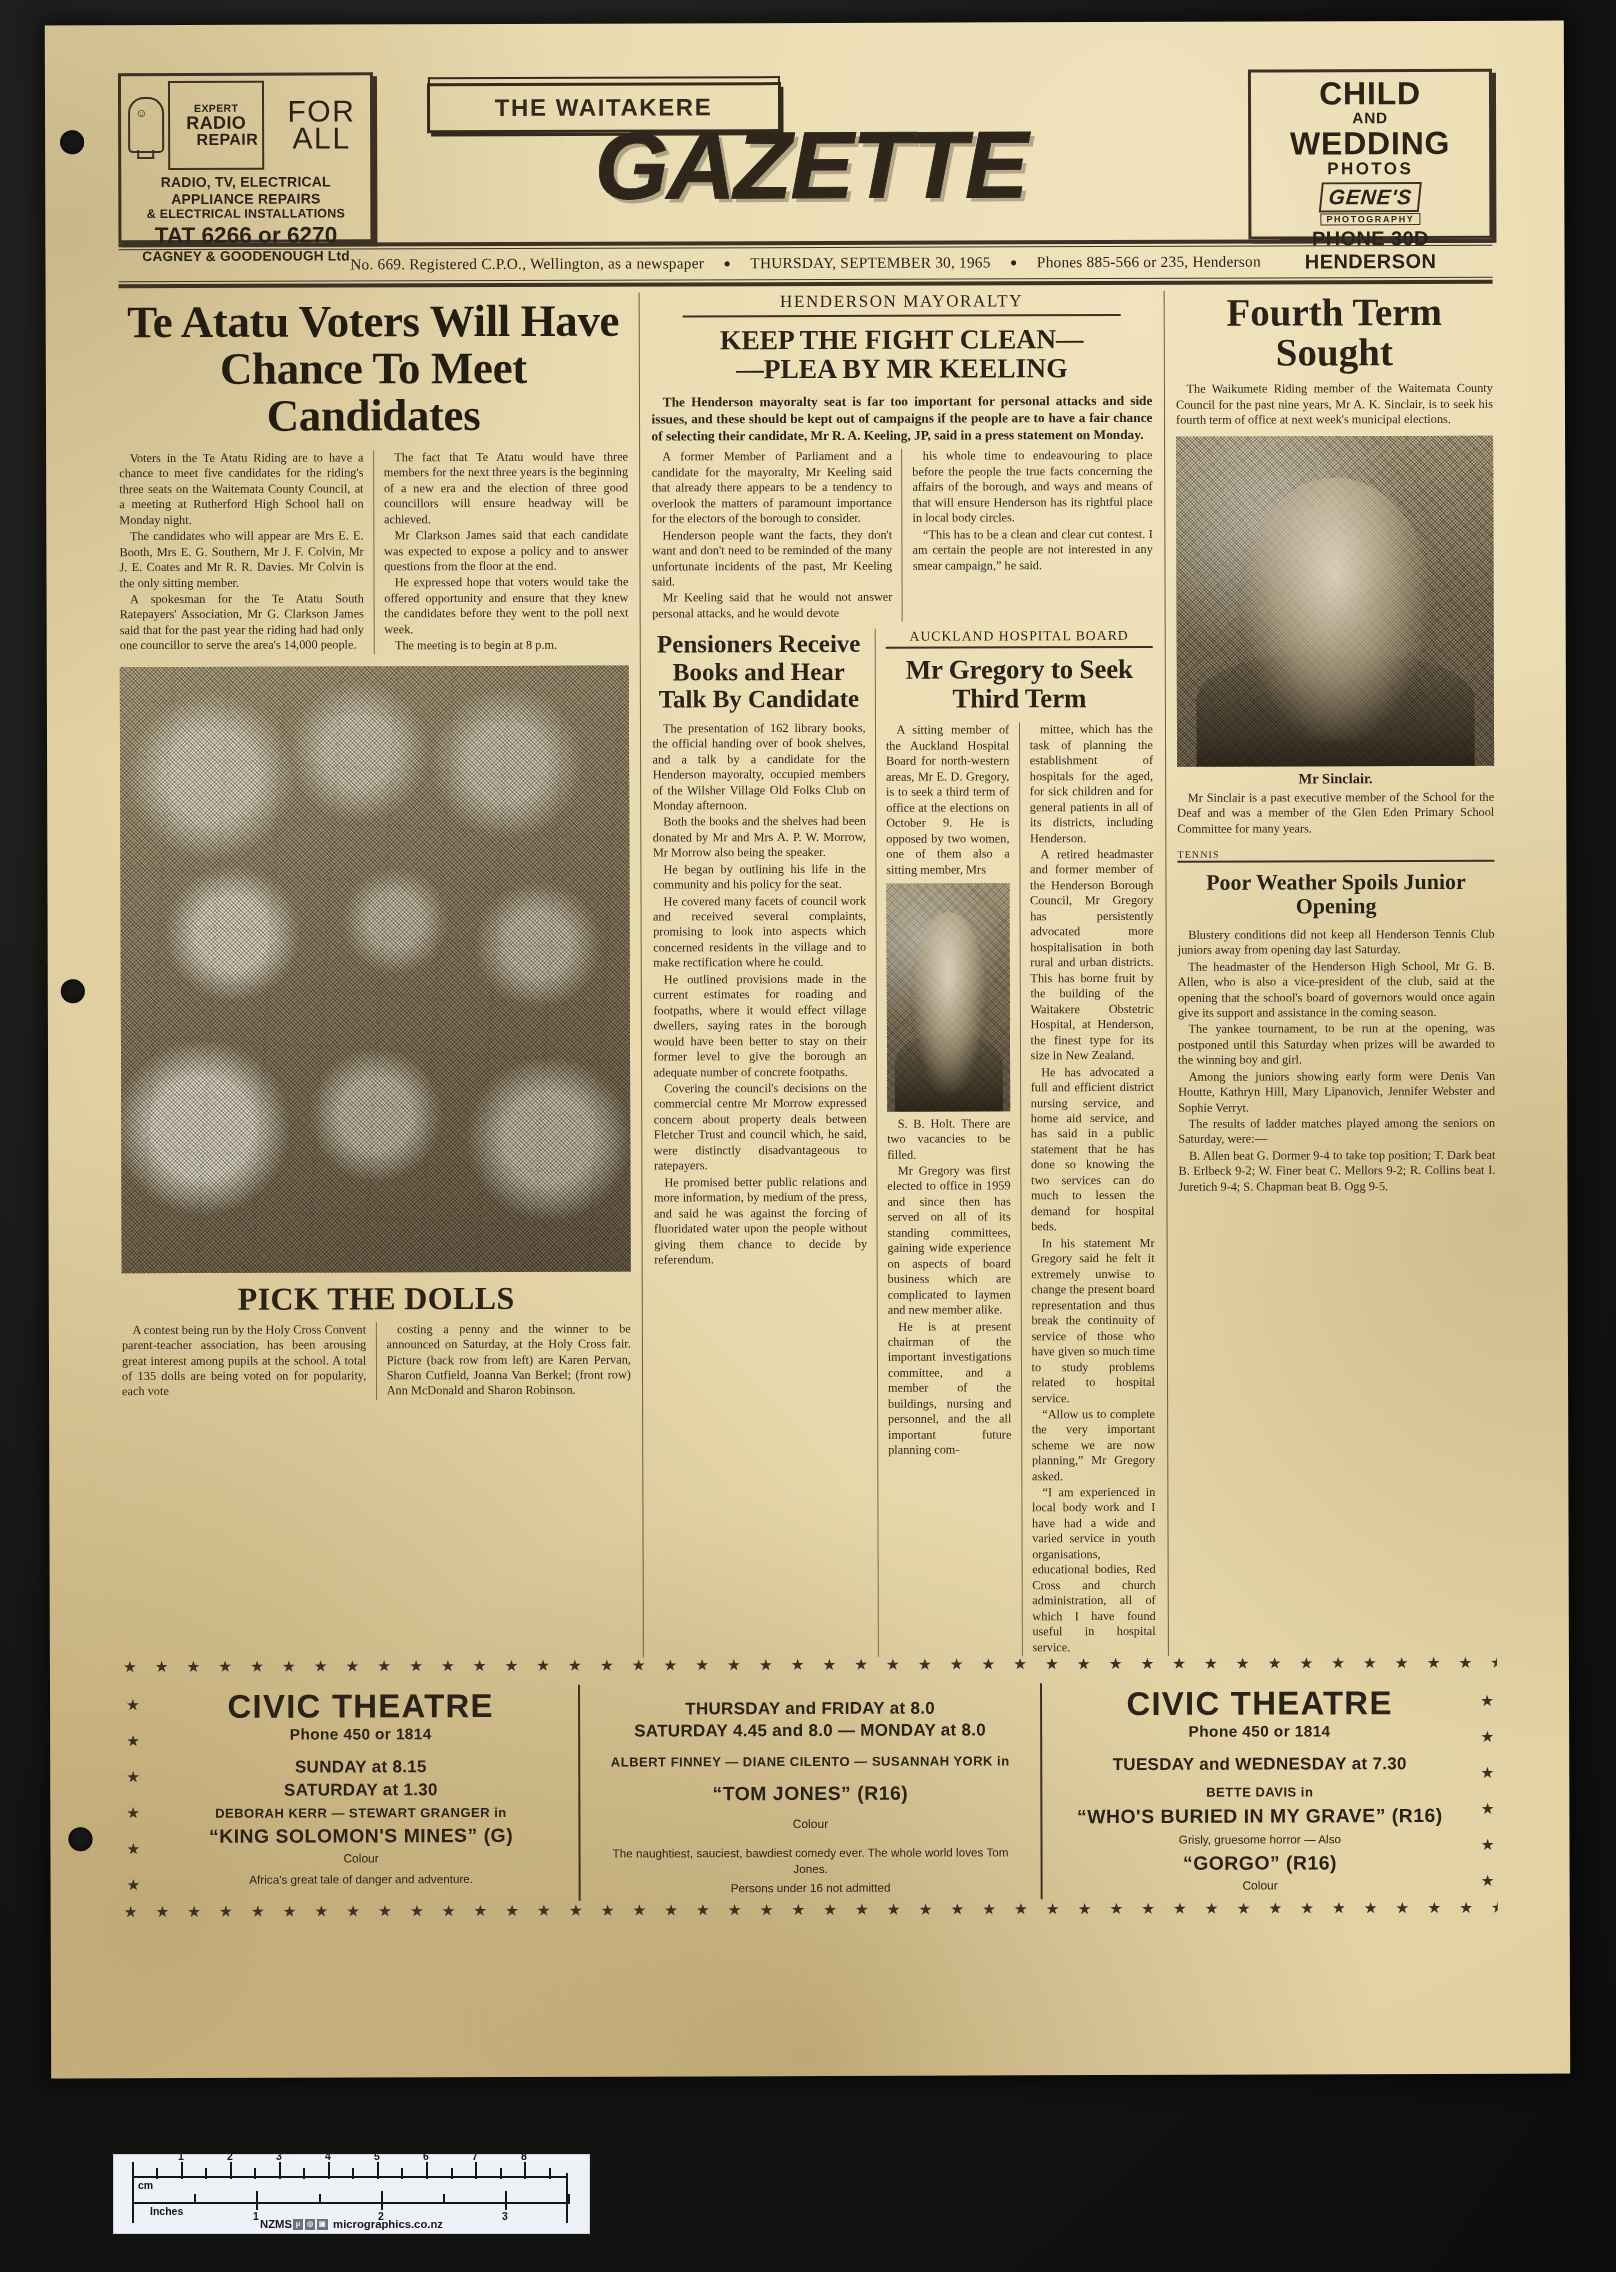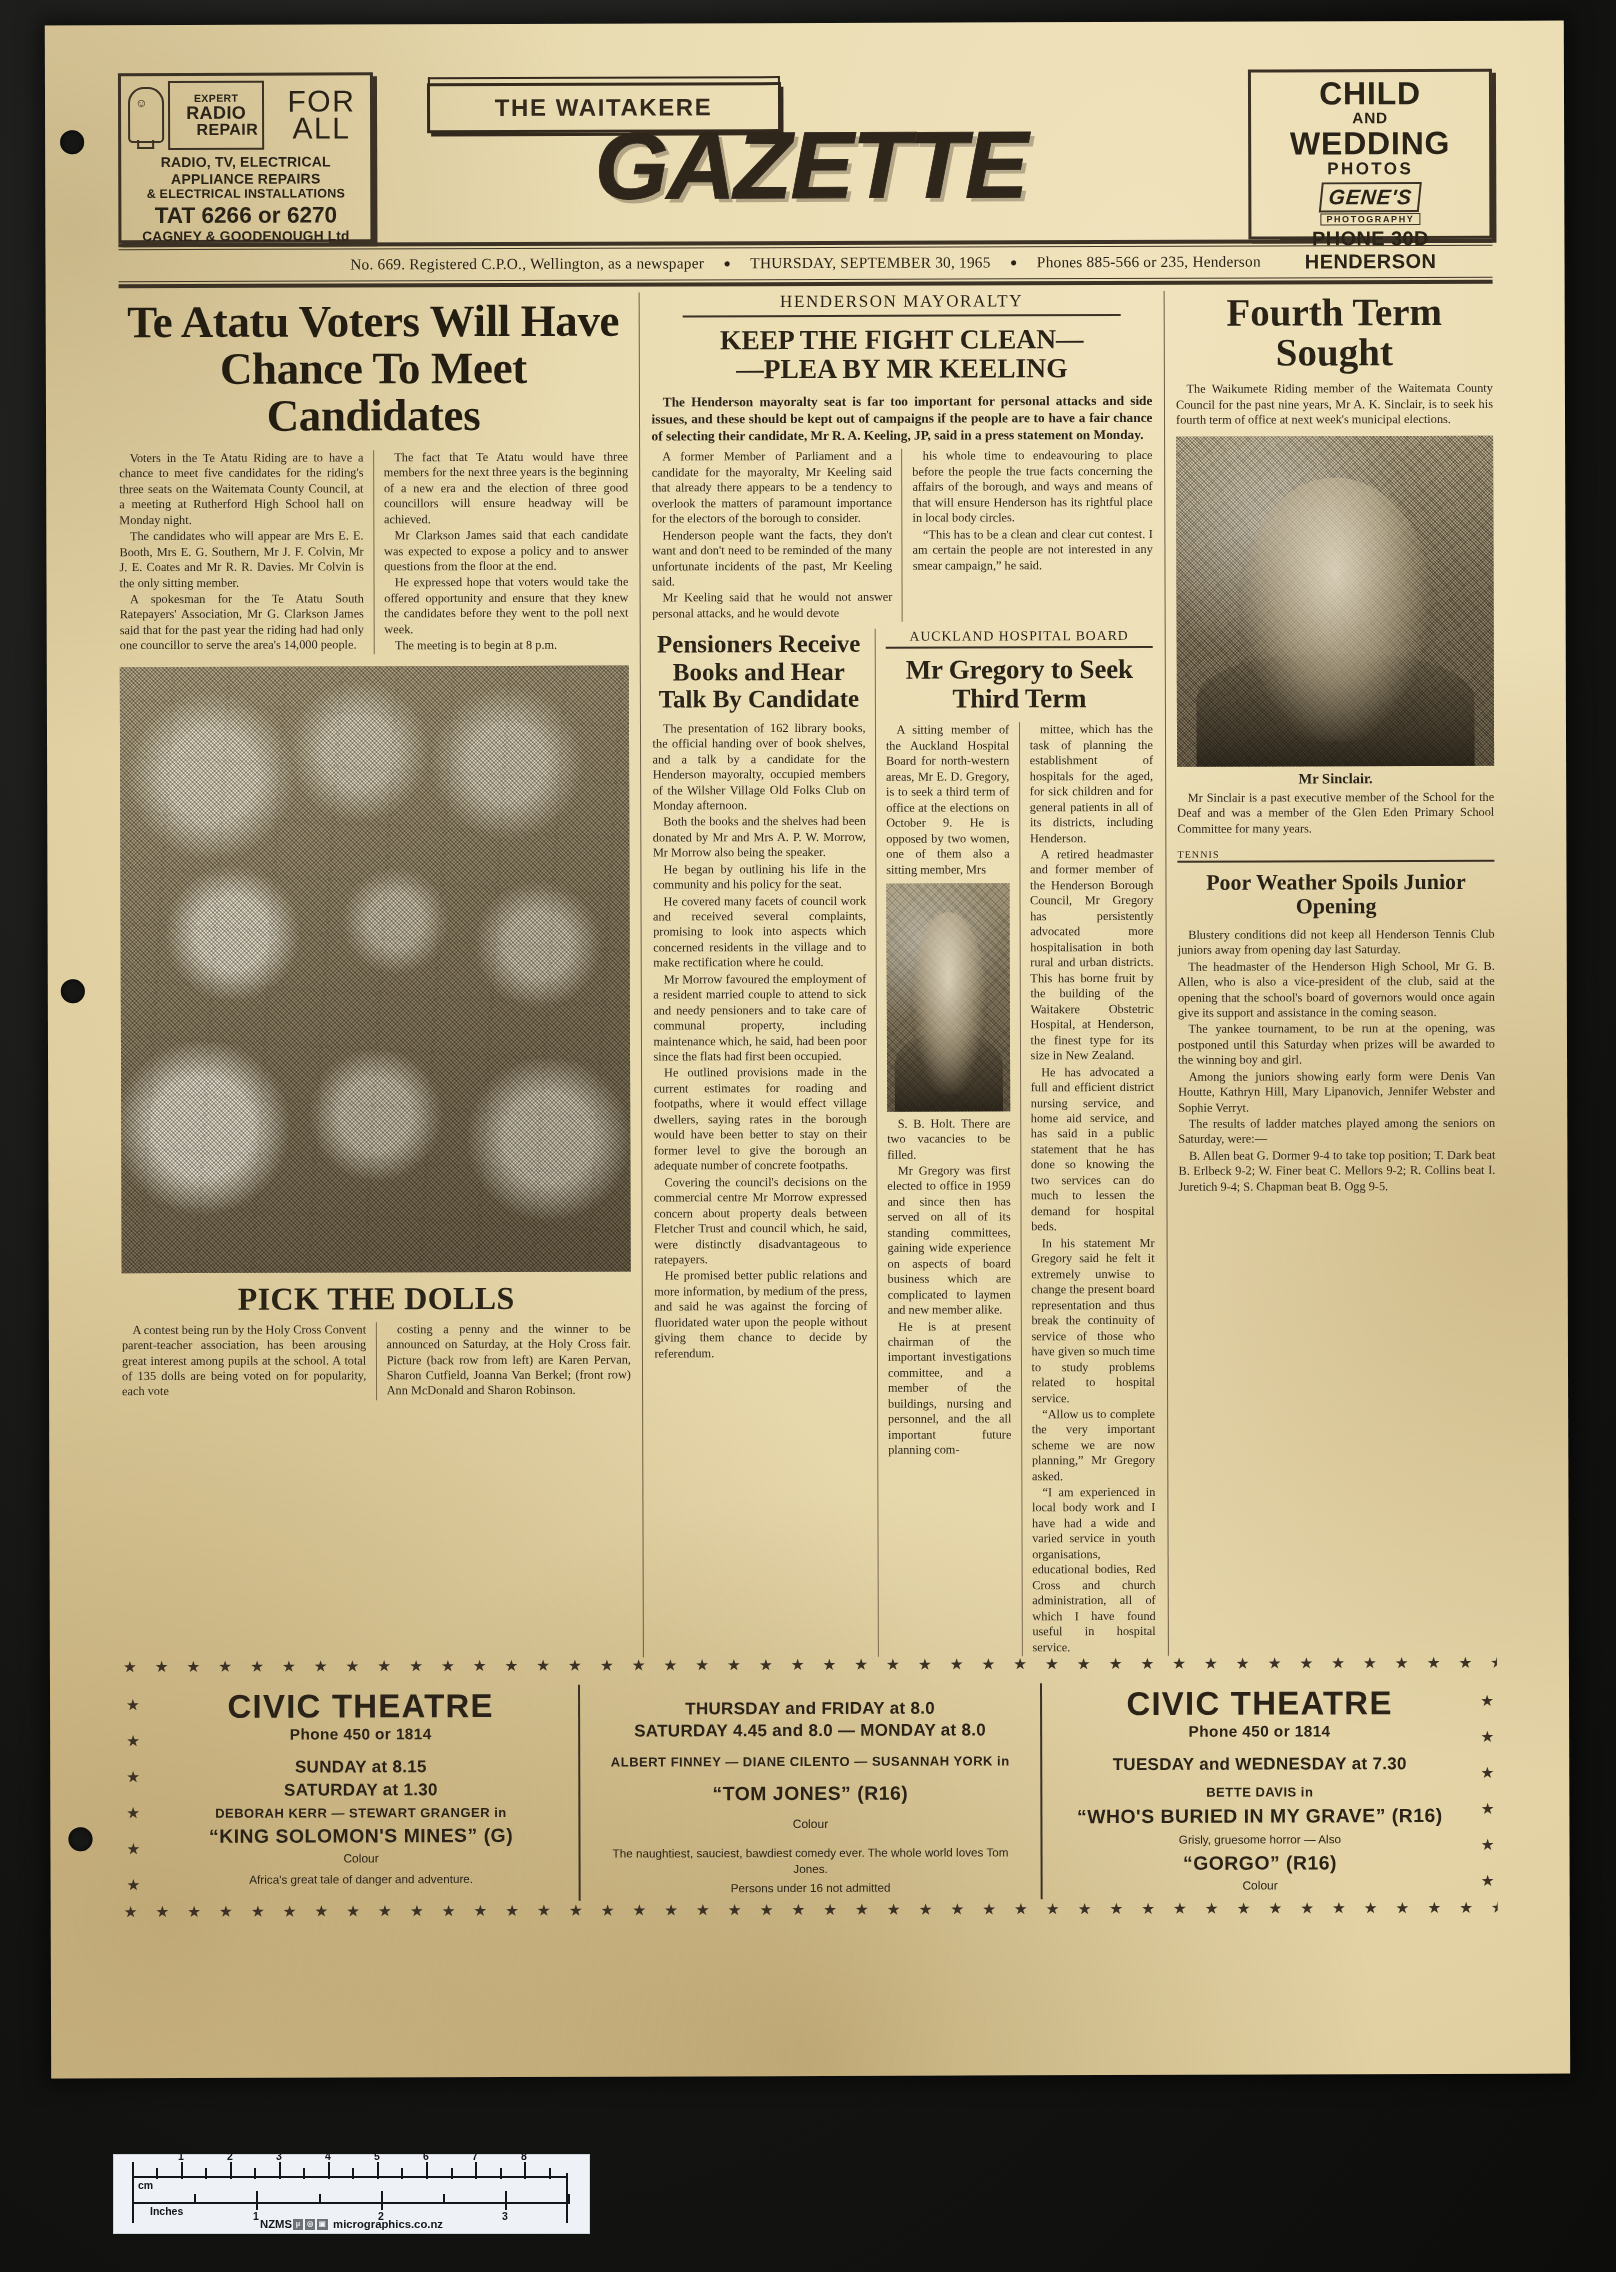--- a/index.html
+++ b/index.html
@@ -66,21 +66,21 @@
     border:2.4px solid #3b3125;
     border-radius:16px 16px 4.8px 4.8px;
     position:relative;
   }
   .tube:after{
     content:"";position:absolute;left:7.3px;bottom:-8px;width:13px;height:7.3px;
     border:2.4px solid #3b3125;border-top:none;
   }
   .face{position:absolute;left:5.7px;top:8px;font-size:12px;line-height:1;}
   .rr-box{
-    border:2.4px solid #3b3125;padding:10px 4px;line-height:1.02;
+    border:2.4px solid #3b3125;padding:20px 4px;line-height:1.02;
     font-weight:bold;letter-spacing:0.4px;
   }
   .rr-box .l1{font-size:10.5px;}
   .rr-box .l2{font-size:18px;}
   .rr-box .l3{font-size:16px;margin-left:22px;}
   .forall{font-size:30px;font-weight:normal;line-height:.92;letter-spacing:1.6px;margin-left:auto;padding-right:8px;}
   .ad-l-lines{font-weight:bold;letter-spacing:0.2px;line-height:1.18;margin-top:4px;}
   .ad-l-lines .s1{font-size:14px;}
   .ad-l-lines .s2{font-size:12.5px;}
   .ad-l-lines .tat{font-size:22.6px;letter-spacing:0;margin-top:0.8px;}
@@ -396,21 +396,20 @@
 
         <div style="display:flex;margin-top:6.5px;">
 
           <div style="width:213px;padding-right:9.7px;border-right:1.2px solid #7a6a4e;">
             <h3 class="sub">Pensioners Receive Books and Hear Talk By Candidate</h3>
             <div class="tc">
               <p>The presentation of 162 library books, the official handing over of book shelves, and a talk by a candidate for the Henderson mayoralty, occupied members of the Wilsher Village Old Folks Club on Monday afternoon.</p>
               <p>Both the books and the shelves had been donated by Mr and Mrs A. P. W. Morrow, Mr Morrow also being the speaker.</p>
               <p>He began by outlining his life in the community and his policy for the seat.</p>
               <p>He covered many facets of council work and received several complaints, promising to look into aspects which concerned residents in the village and to make rectification where he could.</p>
-              <p>Mr Morrow favoured the employment of a resident married couple to attend to sick and needy pensioners and to take care of communal property, including maintenance which, he said, had been poor since the flats had first been occupied.</p>
               <p>He outlined provisions made in the current estimates for roading and footpaths, where it would effect village dwellers, saying rates in the borough would have been better to stay on their former level to give the borough an adequate number of concrete footpaths.</p>
               <p>Covering the council's decisions on the commercial centre Mr Morrow expressed concern about property deals between Fletcher Trust and council which, he said, were distinctly disadvantageous to ratepayers.</p>
               <p>He promised better public relations and more information, by medium of the press, and said he was against the forcing of fluoridated water upon the people without giving them chance to decide by referendum.</p>
             </div>
           </div>
 
           <div style="width:267px;padding-left:9.7px;">
             <div class="kicker" style="margin:0 0 7.3px;font-size:13.7px;letter-spacing:1px;">AUCKLAND HOSPITAL BOARD</div>
             <h2 class="hl" style="font-size:27px;">Mr Gregory to Seek Third Term</h2>
 

